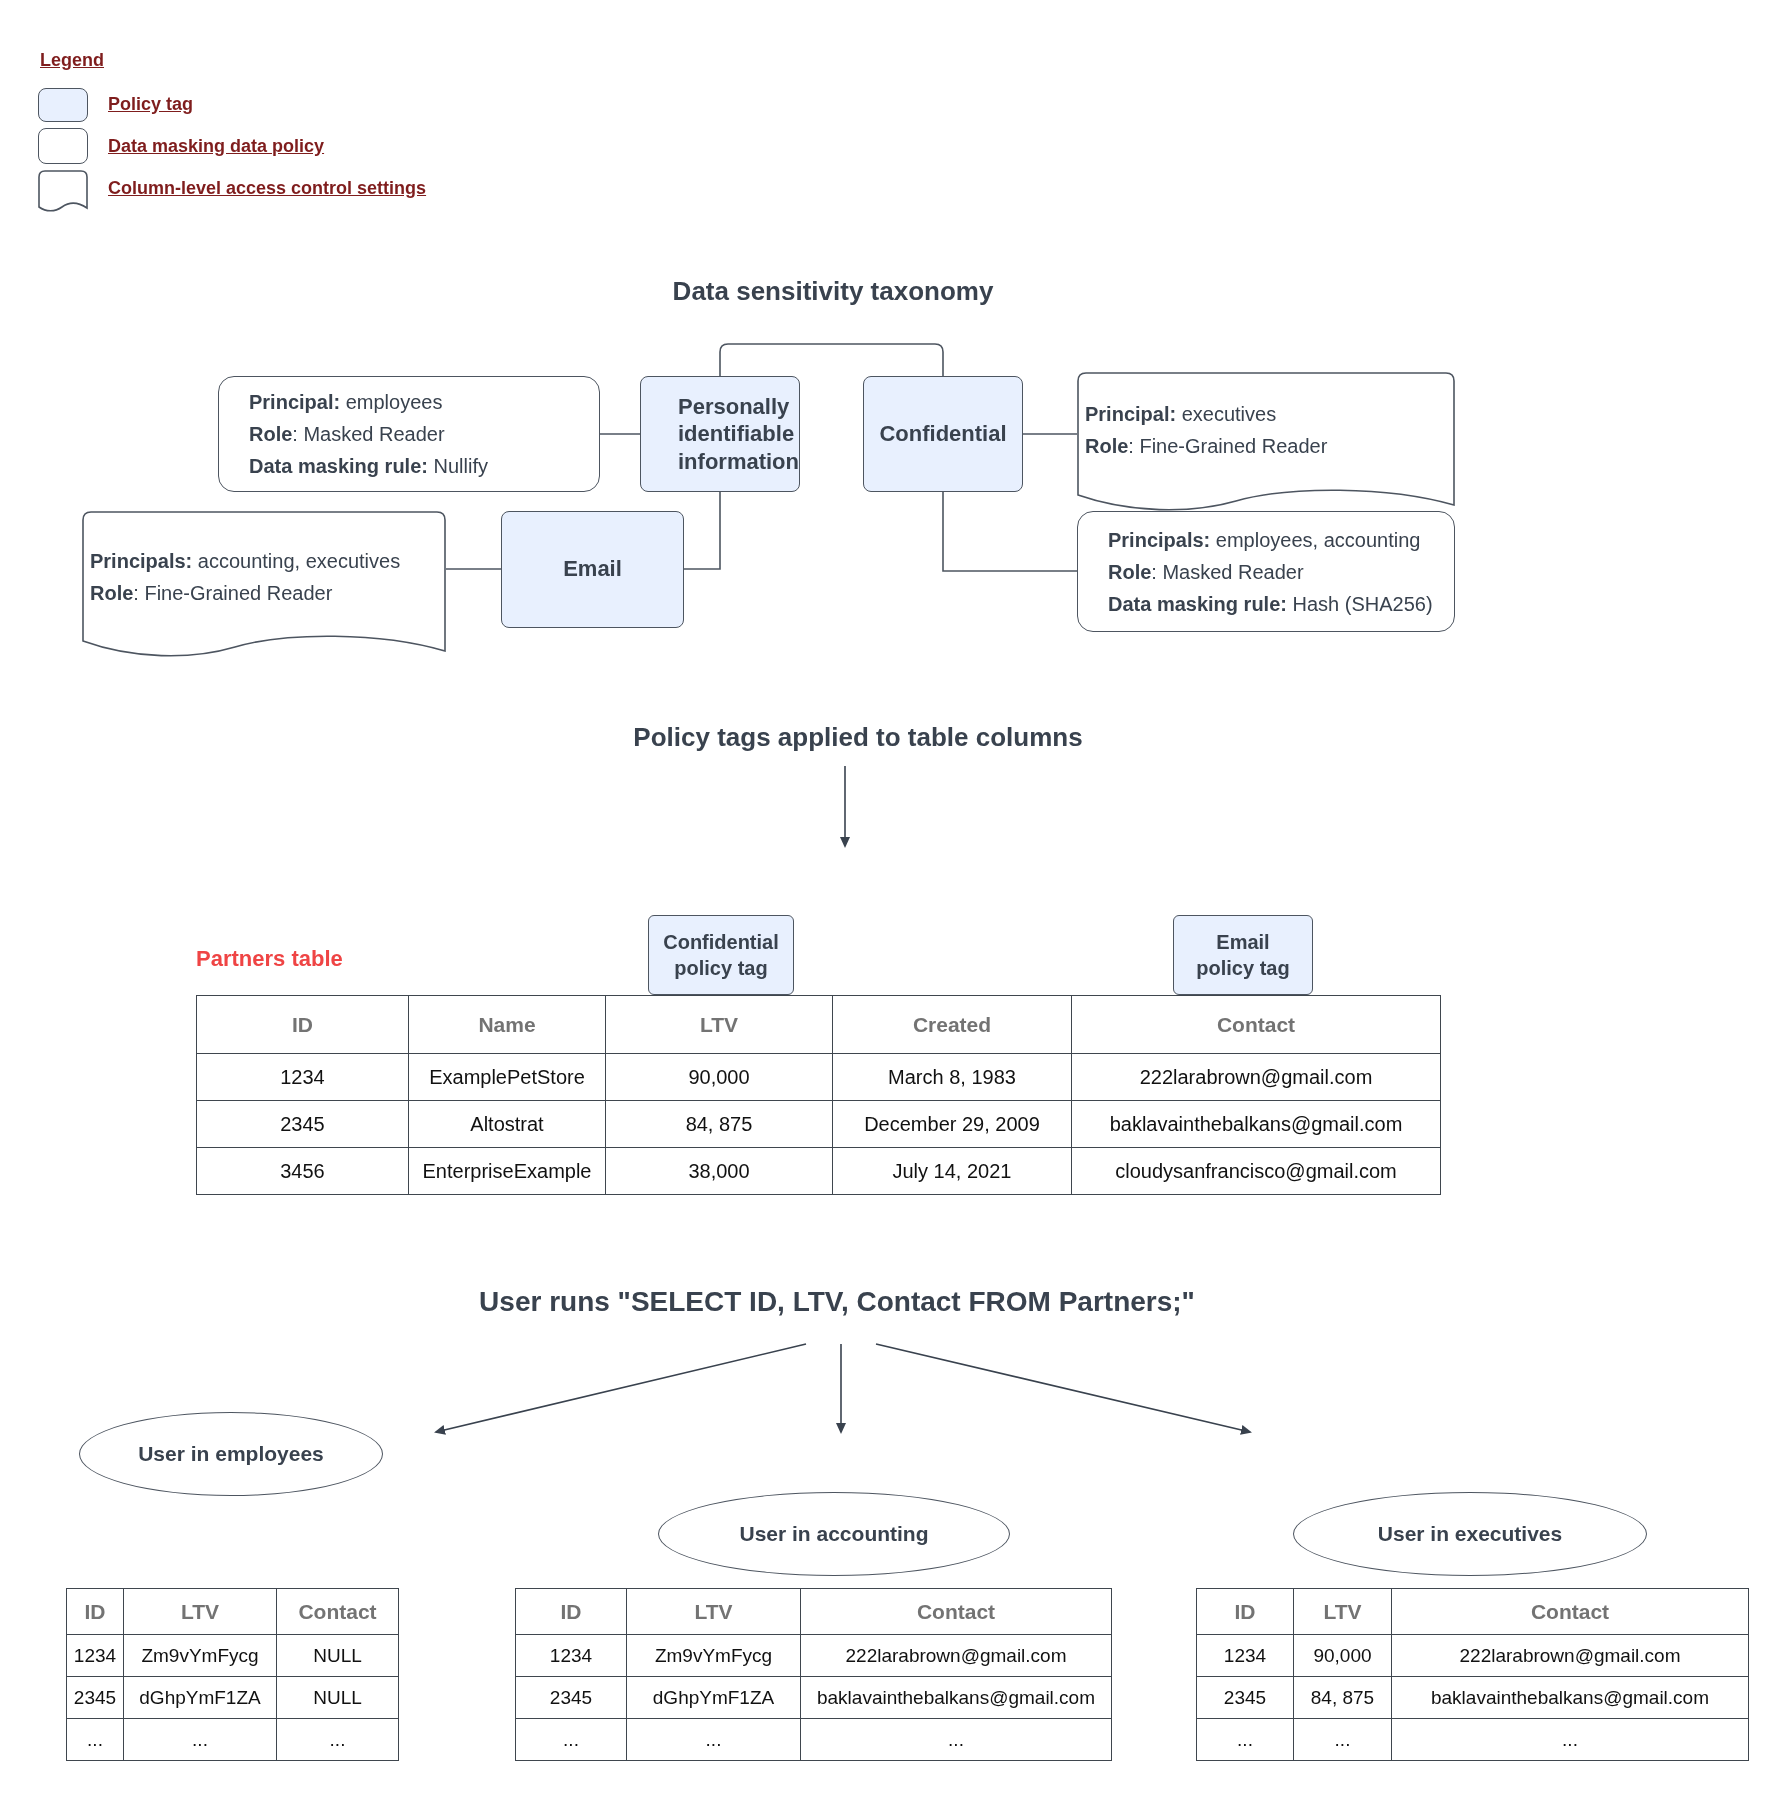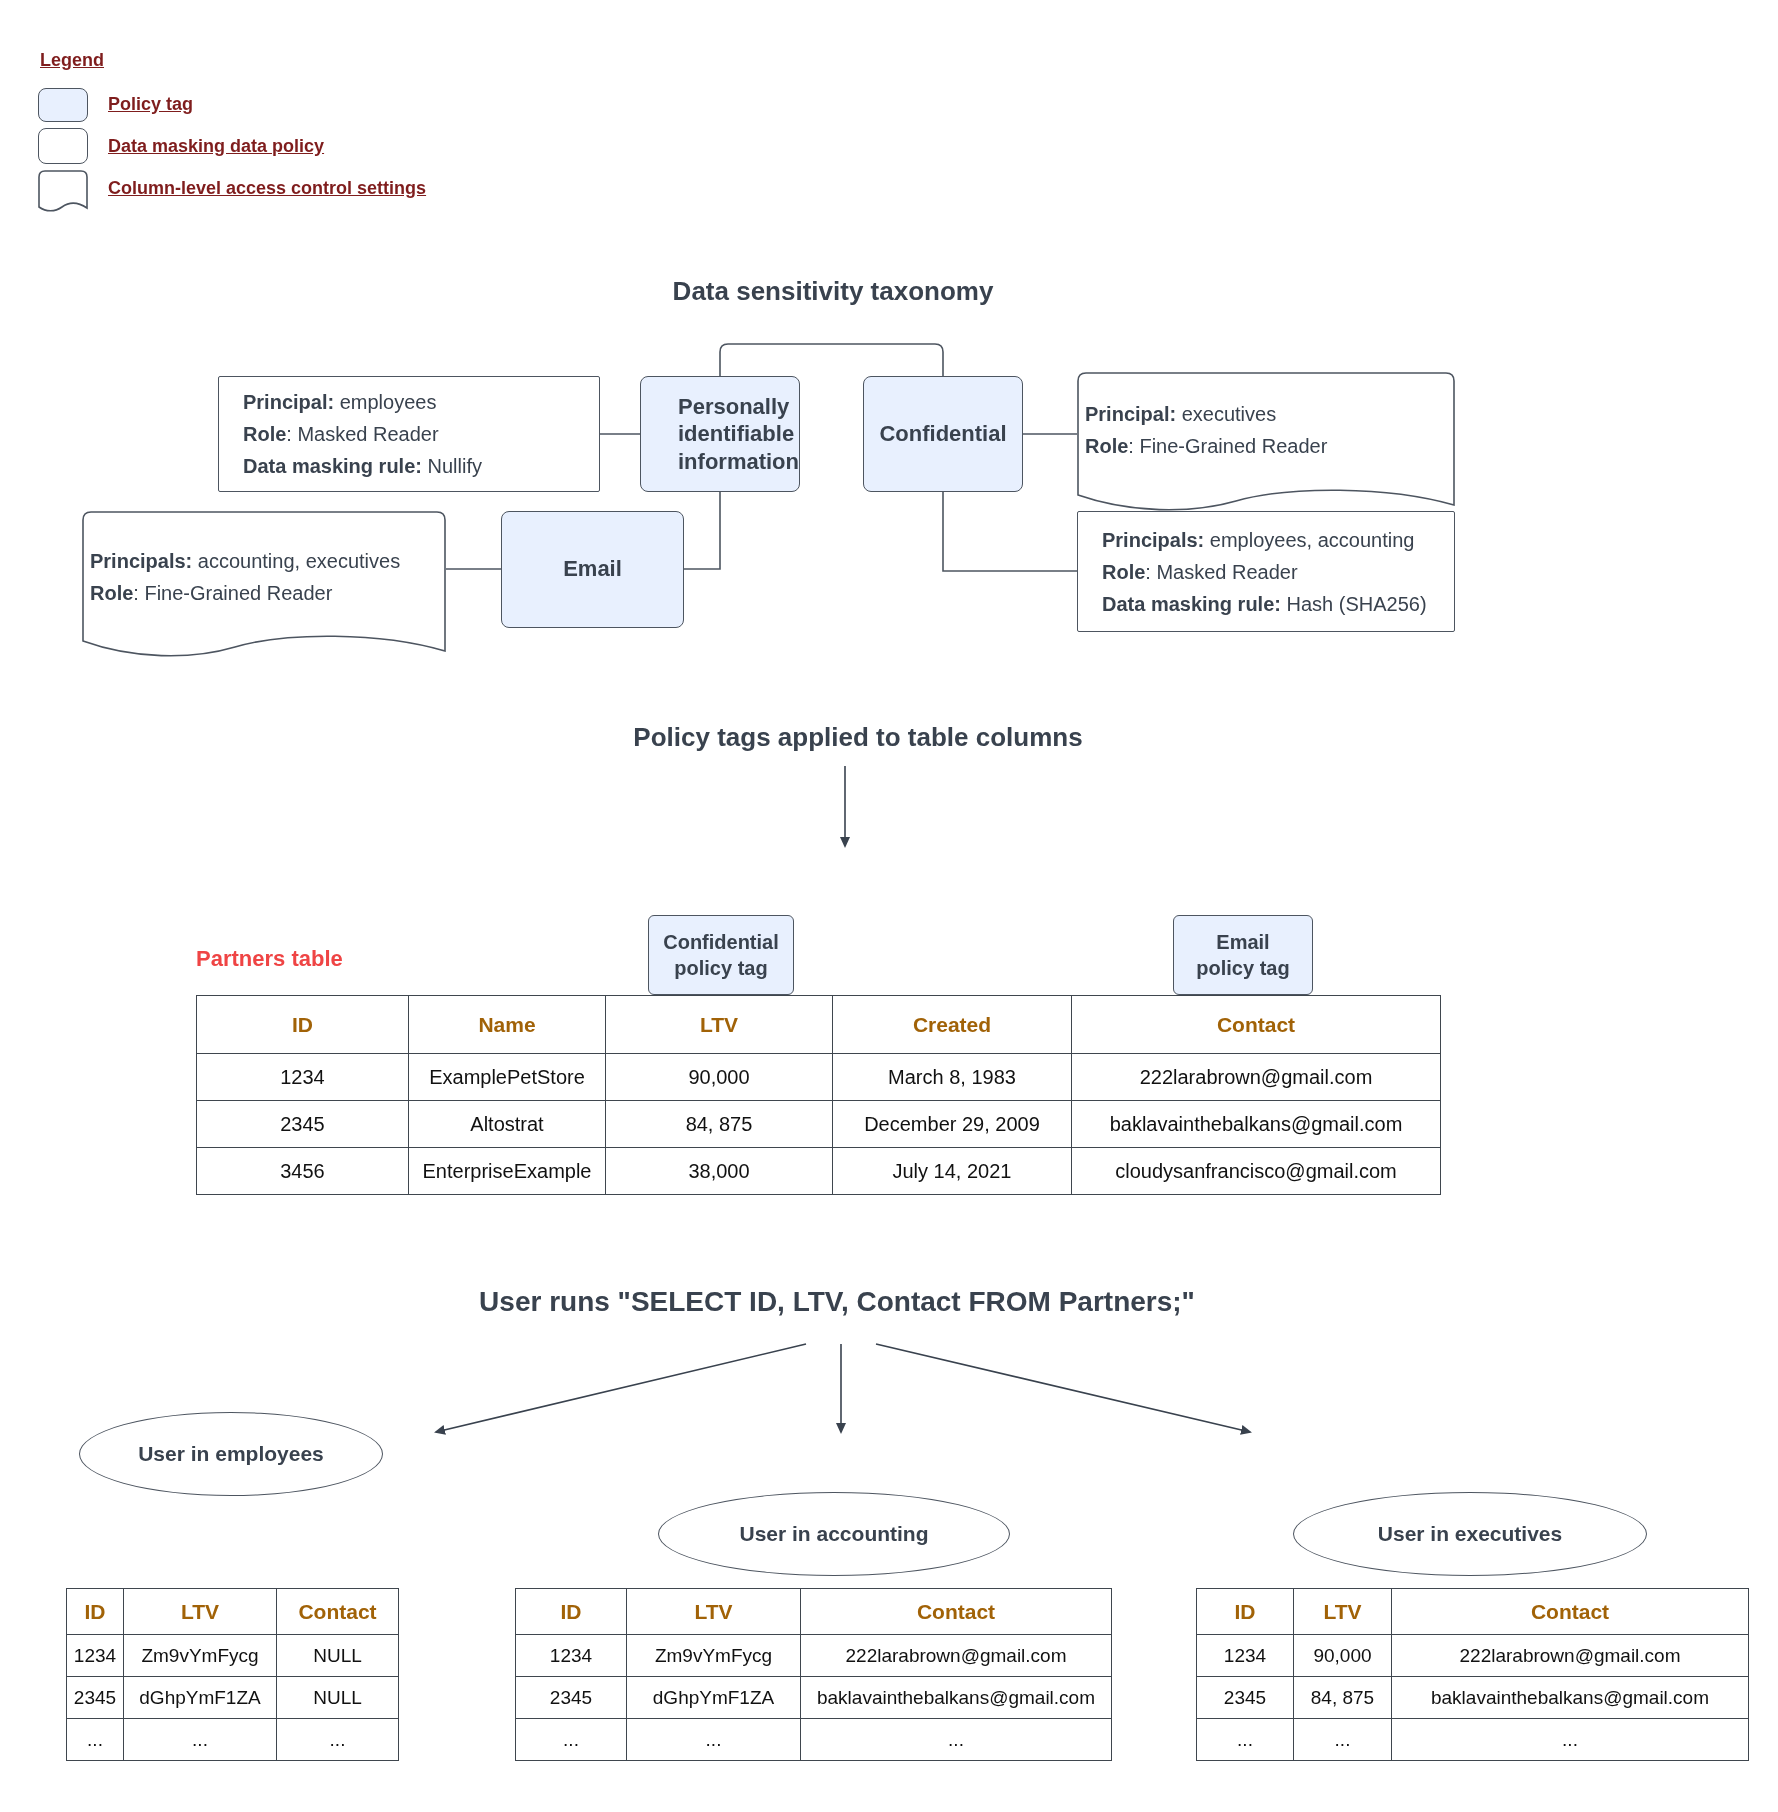--- a/index.html
+++ b/index.html
@@ -5,38 +5,38 @@
   html,body{margin:0;padding:0;background:#fff;}
   .canvas{position:relative;width:1778px;height:1812px;background:#ffffff;
     font-family:"Liberation Sans",sans-serif;color:#1a1a1a;overflow:hidden;}
   .abs{position:absolute;}
   .overlay{position:absolute;left:0;top:0;z-index:0;}
   .title{font-weight:bold;color:#39424e;text-align:center;z-index:2;}
   .node{background:#e8f0fe;border:1.6px solid #4d5560;border-radius:8px;
     display:flex;align-items:center;justify-content:center;font-weight:bold;
     color:#39424e;z-index:2;line-height:1.3;}
   .node.wrapleft{justify-content:flex-start;text-align:left;padding:0 14px;line-height:1.25;}
-  .policybox{background:#fff;border:1.6px solid #4d5560;border-radius:2px;
-    display:flex;flex-direction:column;justify-content:center;padding:0 24px;
+  .policybox{background:#fff;border:1.6px solid #4d5560;border-radius:16px;
+    display:flex;flex-direction:column;justify-content:center;padding:0 30px;
     color:#39424e;z-index:2;box-sizing:border-box;}
   .pline{font-size:20px;line-height:1.6;color:#39424e;white-space:nowrap;}
   .b{font-weight:bold;}
   .docbox{z-index:2;}
   .docbox svg{display:block;}
   .doctext{position:absolute;left:8px;right:10px;}
   .tag{background:#e8f0fe;border:1.6px solid #4d5560;border-radius:6px;
     display:flex;flex-direction:column;justify-content:center;text-align:center;
     font-weight:bold;color:#39424e;font-size:20px;line-height:1.3;z-index:3;box-sizing:border-box;}
   .ellipse{border:1.6px solid #4d5560;border-radius:50%;background:#fff;
     display:flex;align-items:center;justify-content:center;font-weight:bold;
     font-size:21px;color:#39424e;z-index:2;box-sizing:border-box;}
   table.dt{border-collapse:collapse;background:#fff;z-index:2;position:absolute;table-layout:fixed;}
   table.dt th,table.dt td{border:1.6px solid #3f464e;text-align:center;
     overflow:hidden;padding:0 4px;}
-  table.dt th{font-size:21px;font-weight:bold;color:#a16207;text-align:center;}
+  table.dt th{font-size:21px;font-weight:bold;color:#737373;text-align:center;}
   table.dt td{font-size:20px;color:#111;}
   table.small th{font-size:21px;}
   table.small td{font-size:19px;}
   .lglabel{font-weight:bold;font-size:18px;color:#7f1d1d;z-index:2;text-decoration:underline;}
   .lgswatch{border:1.6px solid #4d5560;border-radius:8px;box-sizing:border-box;z-index:2;}
 </style>
 </head>
 <body>
 
 <div class="canvas">

